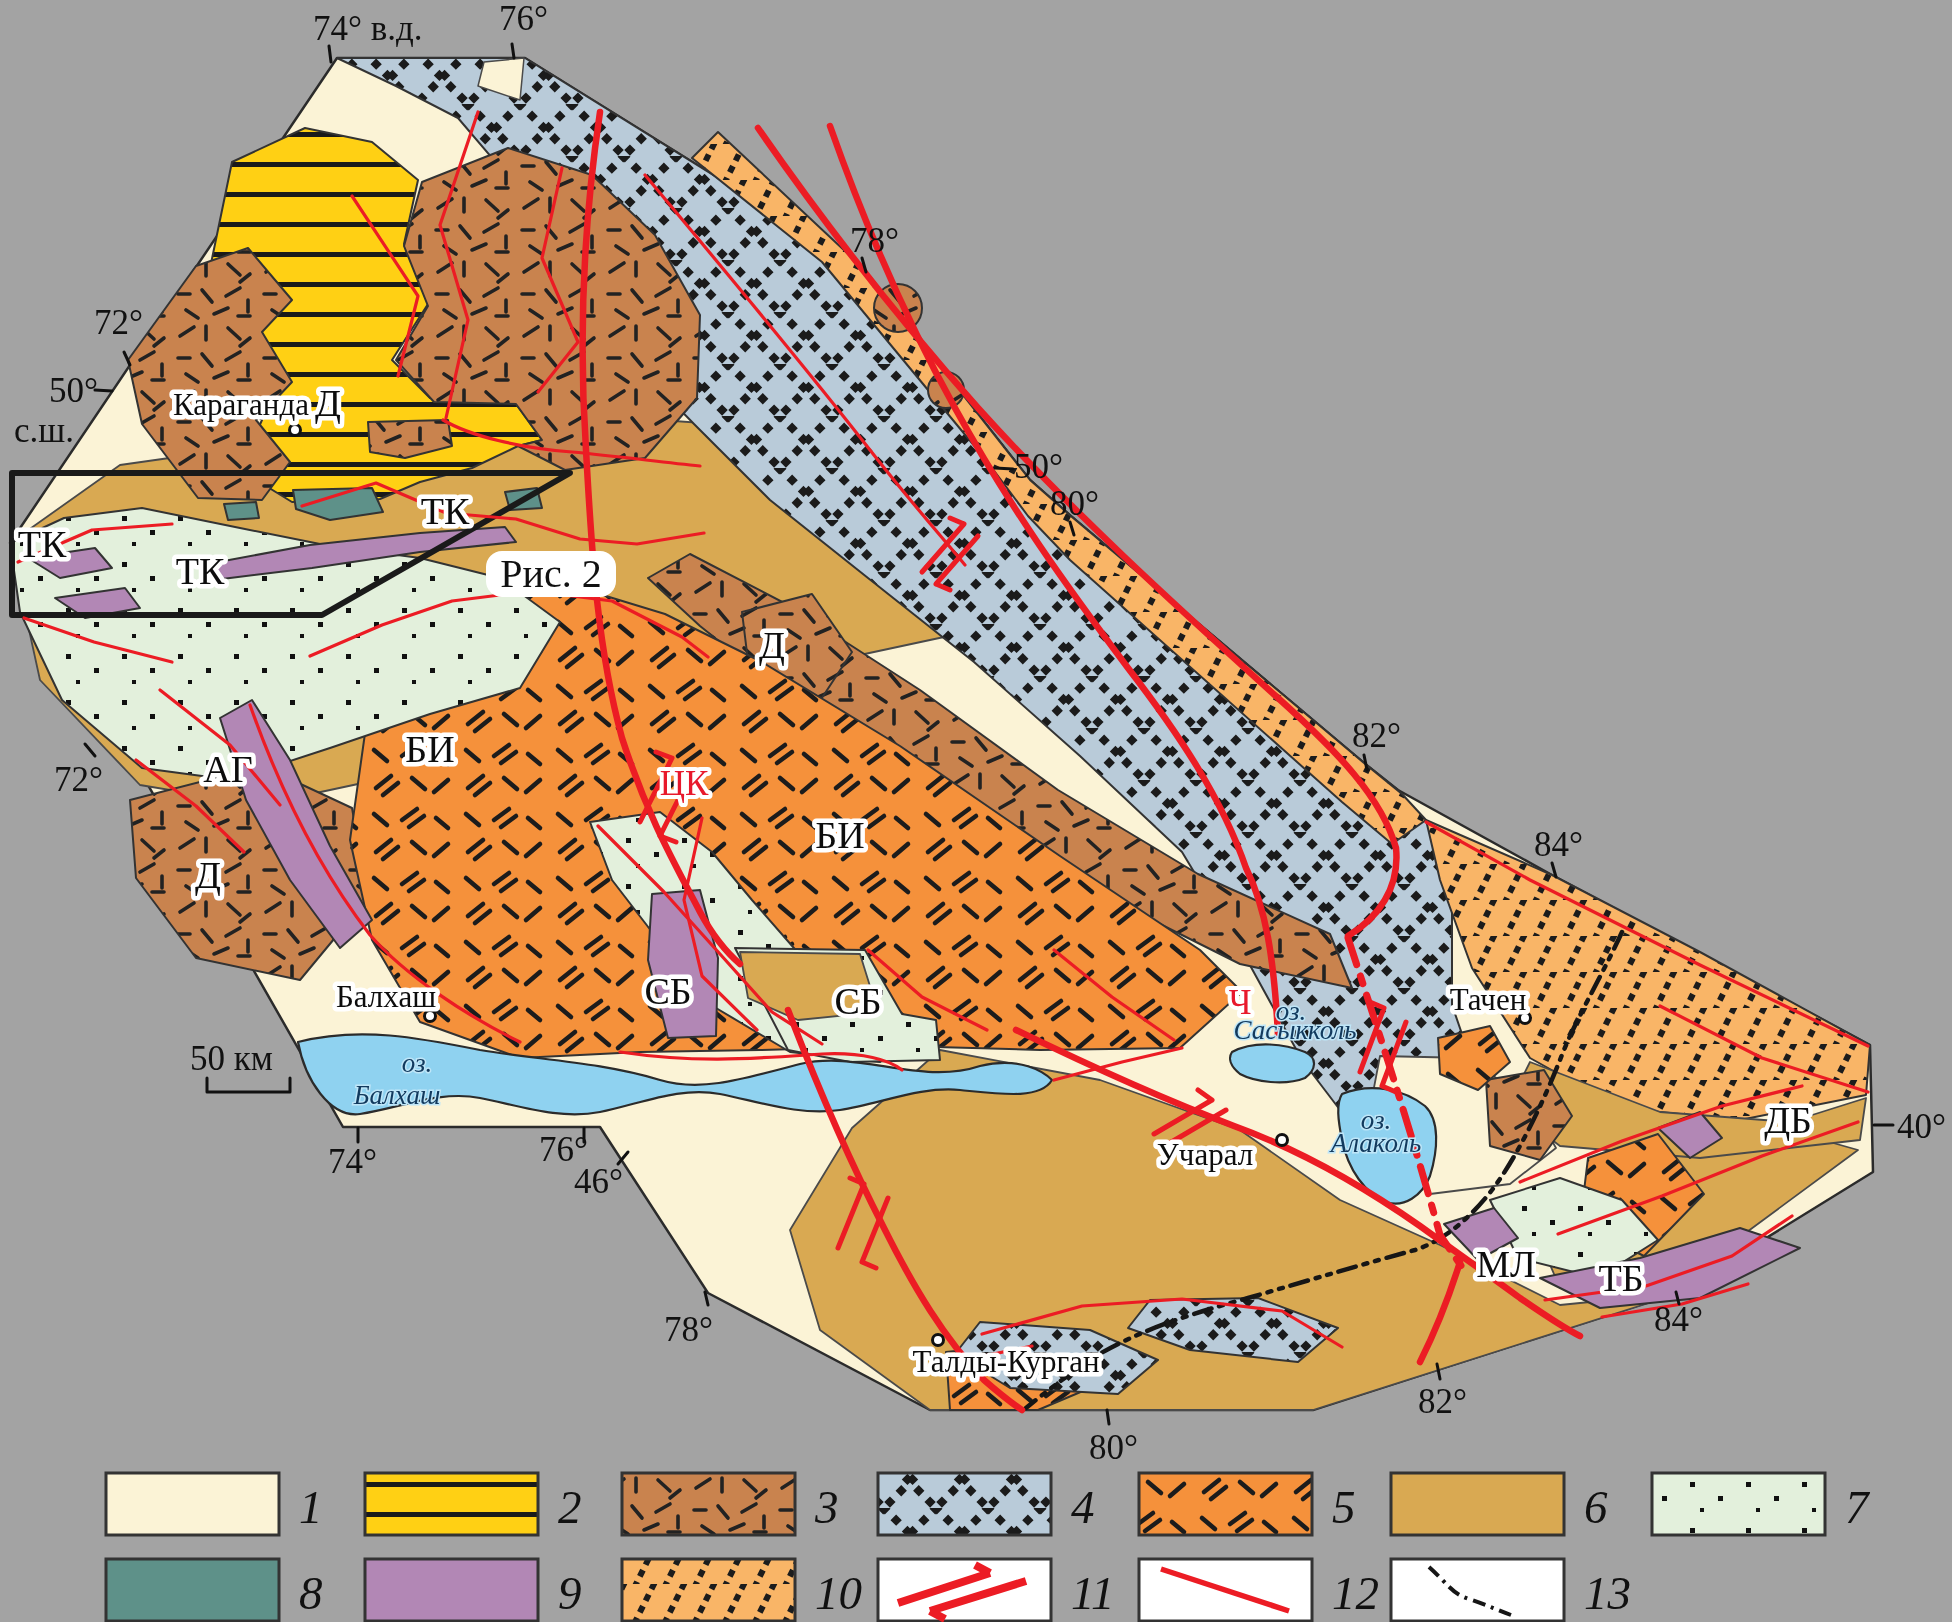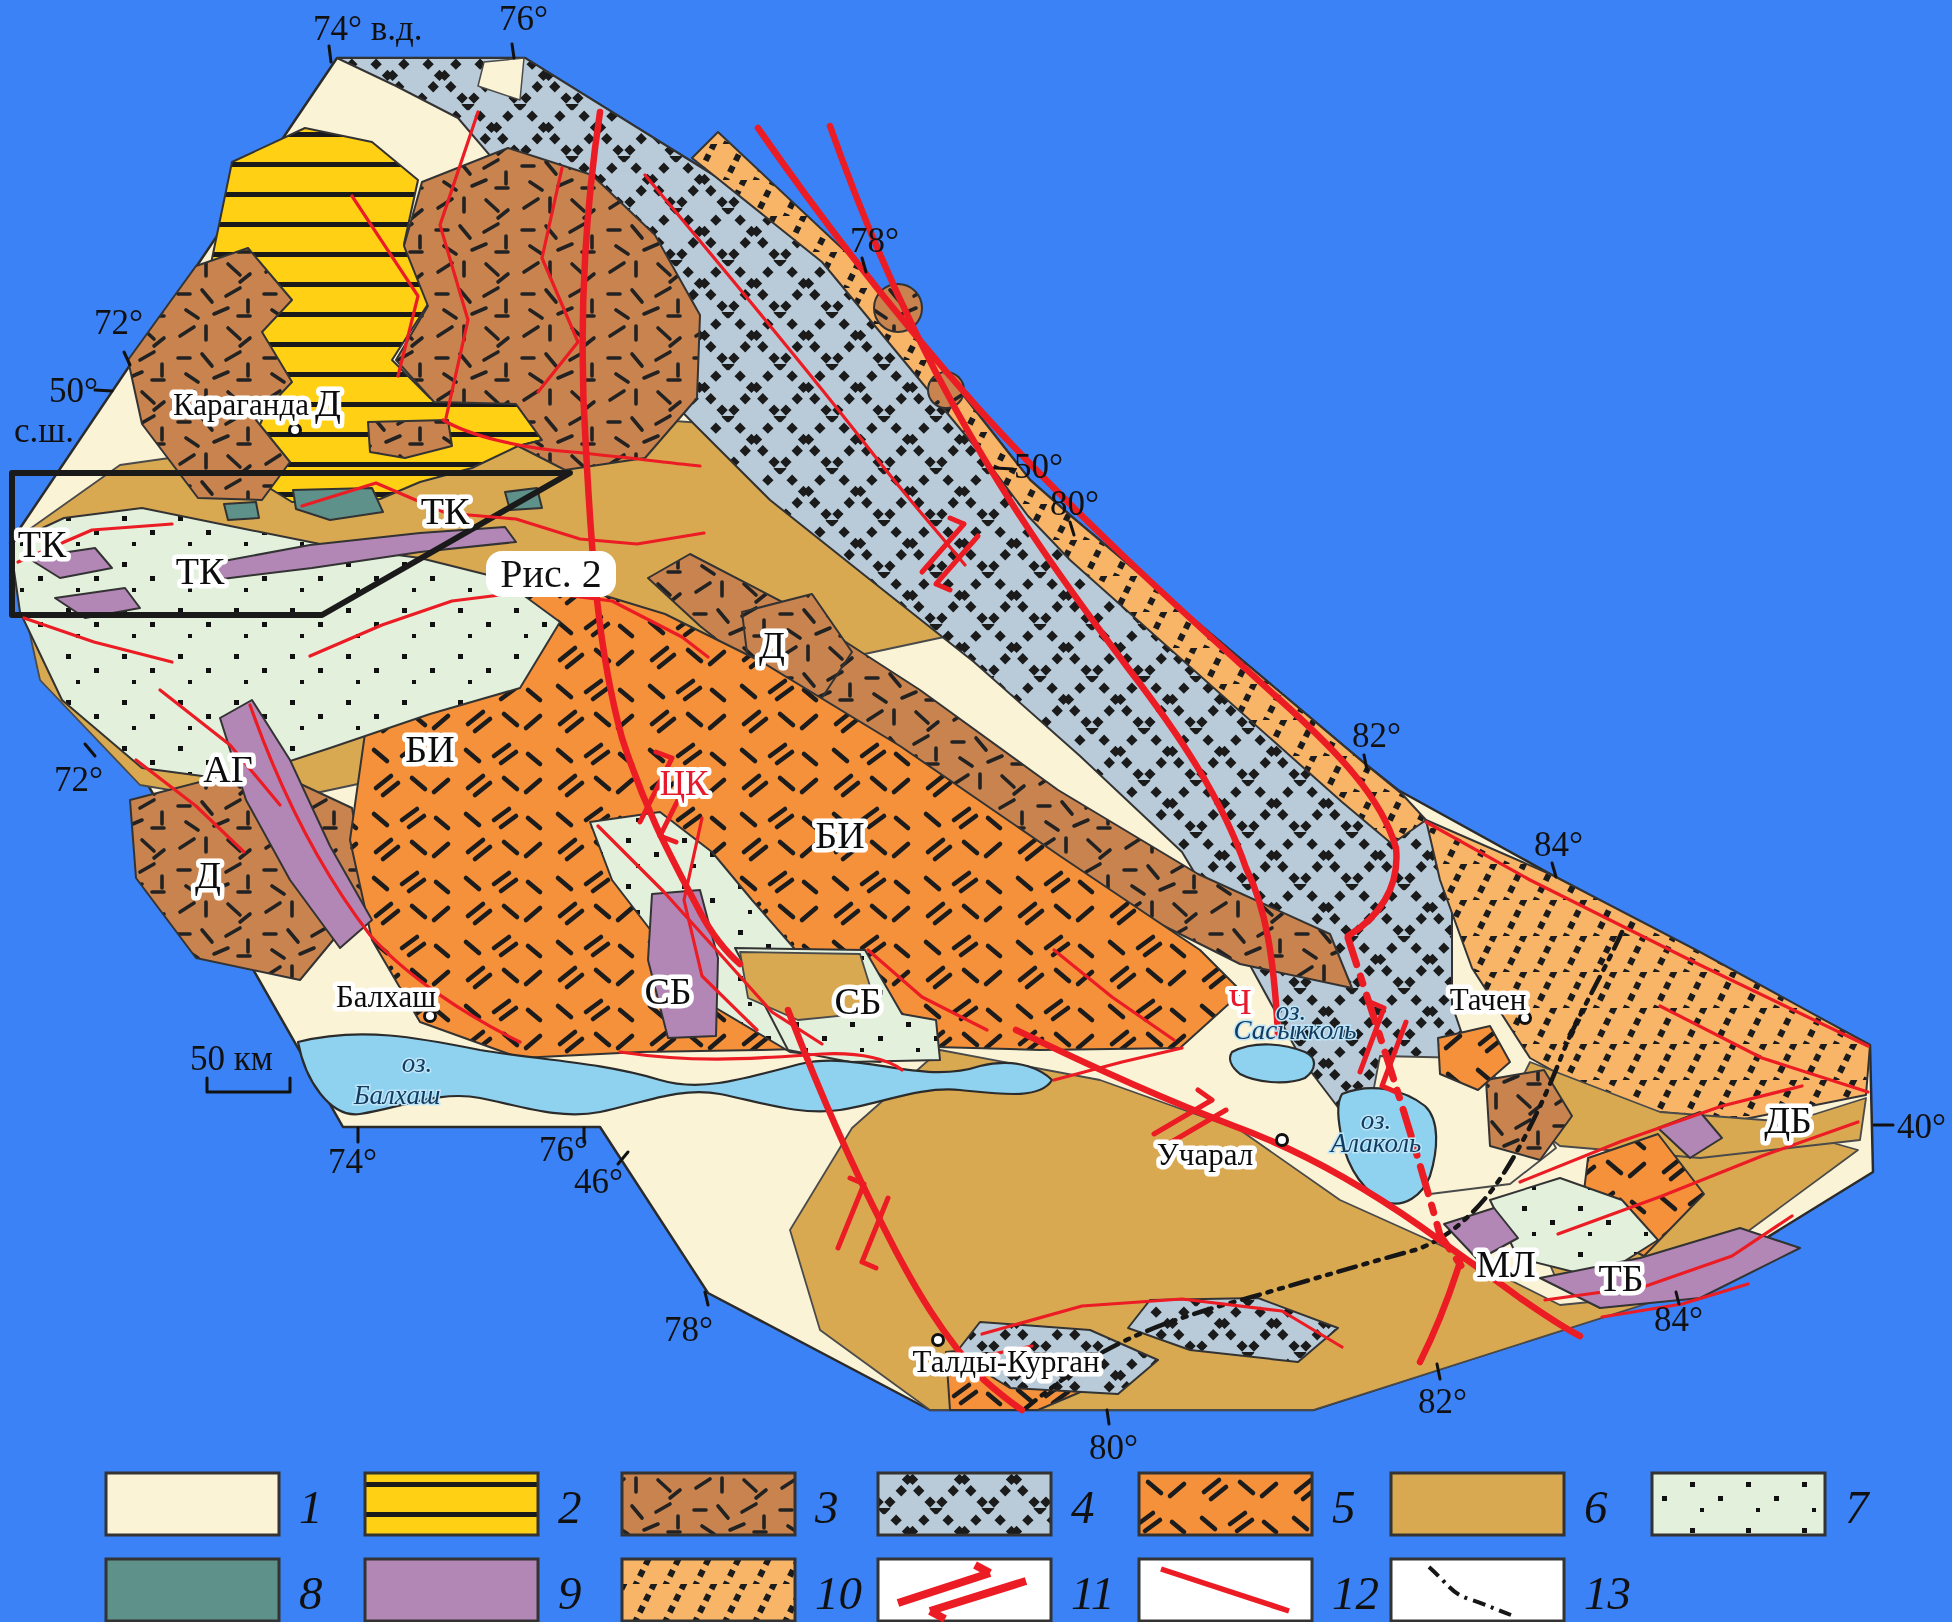--- a/index.html
+++ b/index.html
@@ -1,16 +1,16 @@
 <!DOCTYPE html>
 <html><head>
 <meta charset="utf-8">
 <style>
   html,body{margin:0;padding:0;background:#ffffff;}
-  .stage{position:relative;width:1952px;height:1622px;background:#3b82f6;overflow:hidden;
+  .stage{position:relative;width:1952px;height:1622px;background:#a3a3a3;overflow:hidden;
          font-family:"Liberation Serif", serif;}
   svg{position:absolute;left:0;top:0;}
   text{font-family:"Liberation Serif", serif;}
   .coord{font-size:35px;fill:#111;}
   .city{font-size:31px;fill:#0d0d0d;paint-order:stroke;stroke:#ffffff;stroke-width:9px;stroke-linejoin:round;}
   .region{font-size:38px;fill:#0d0d0d;paint-order:stroke;stroke:#ffffff;stroke-width:9px;stroke-linejoin:round;}
   .lake-label{font-size:27px;font-style:italic;fill:#123a5e;paint-order:stroke;stroke:#bfe6f8;stroke-width:3px;}
   .fault-name{font-size:35px;fill:#e8192c;paint-order:stroke;stroke:#ffffff;stroke-width:8px;stroke-linejoin:round;}
   .inset{font-size:40px;fill:#111;}
   .legend-num{font-size:47px;font-style:italic;fill:#111;}

